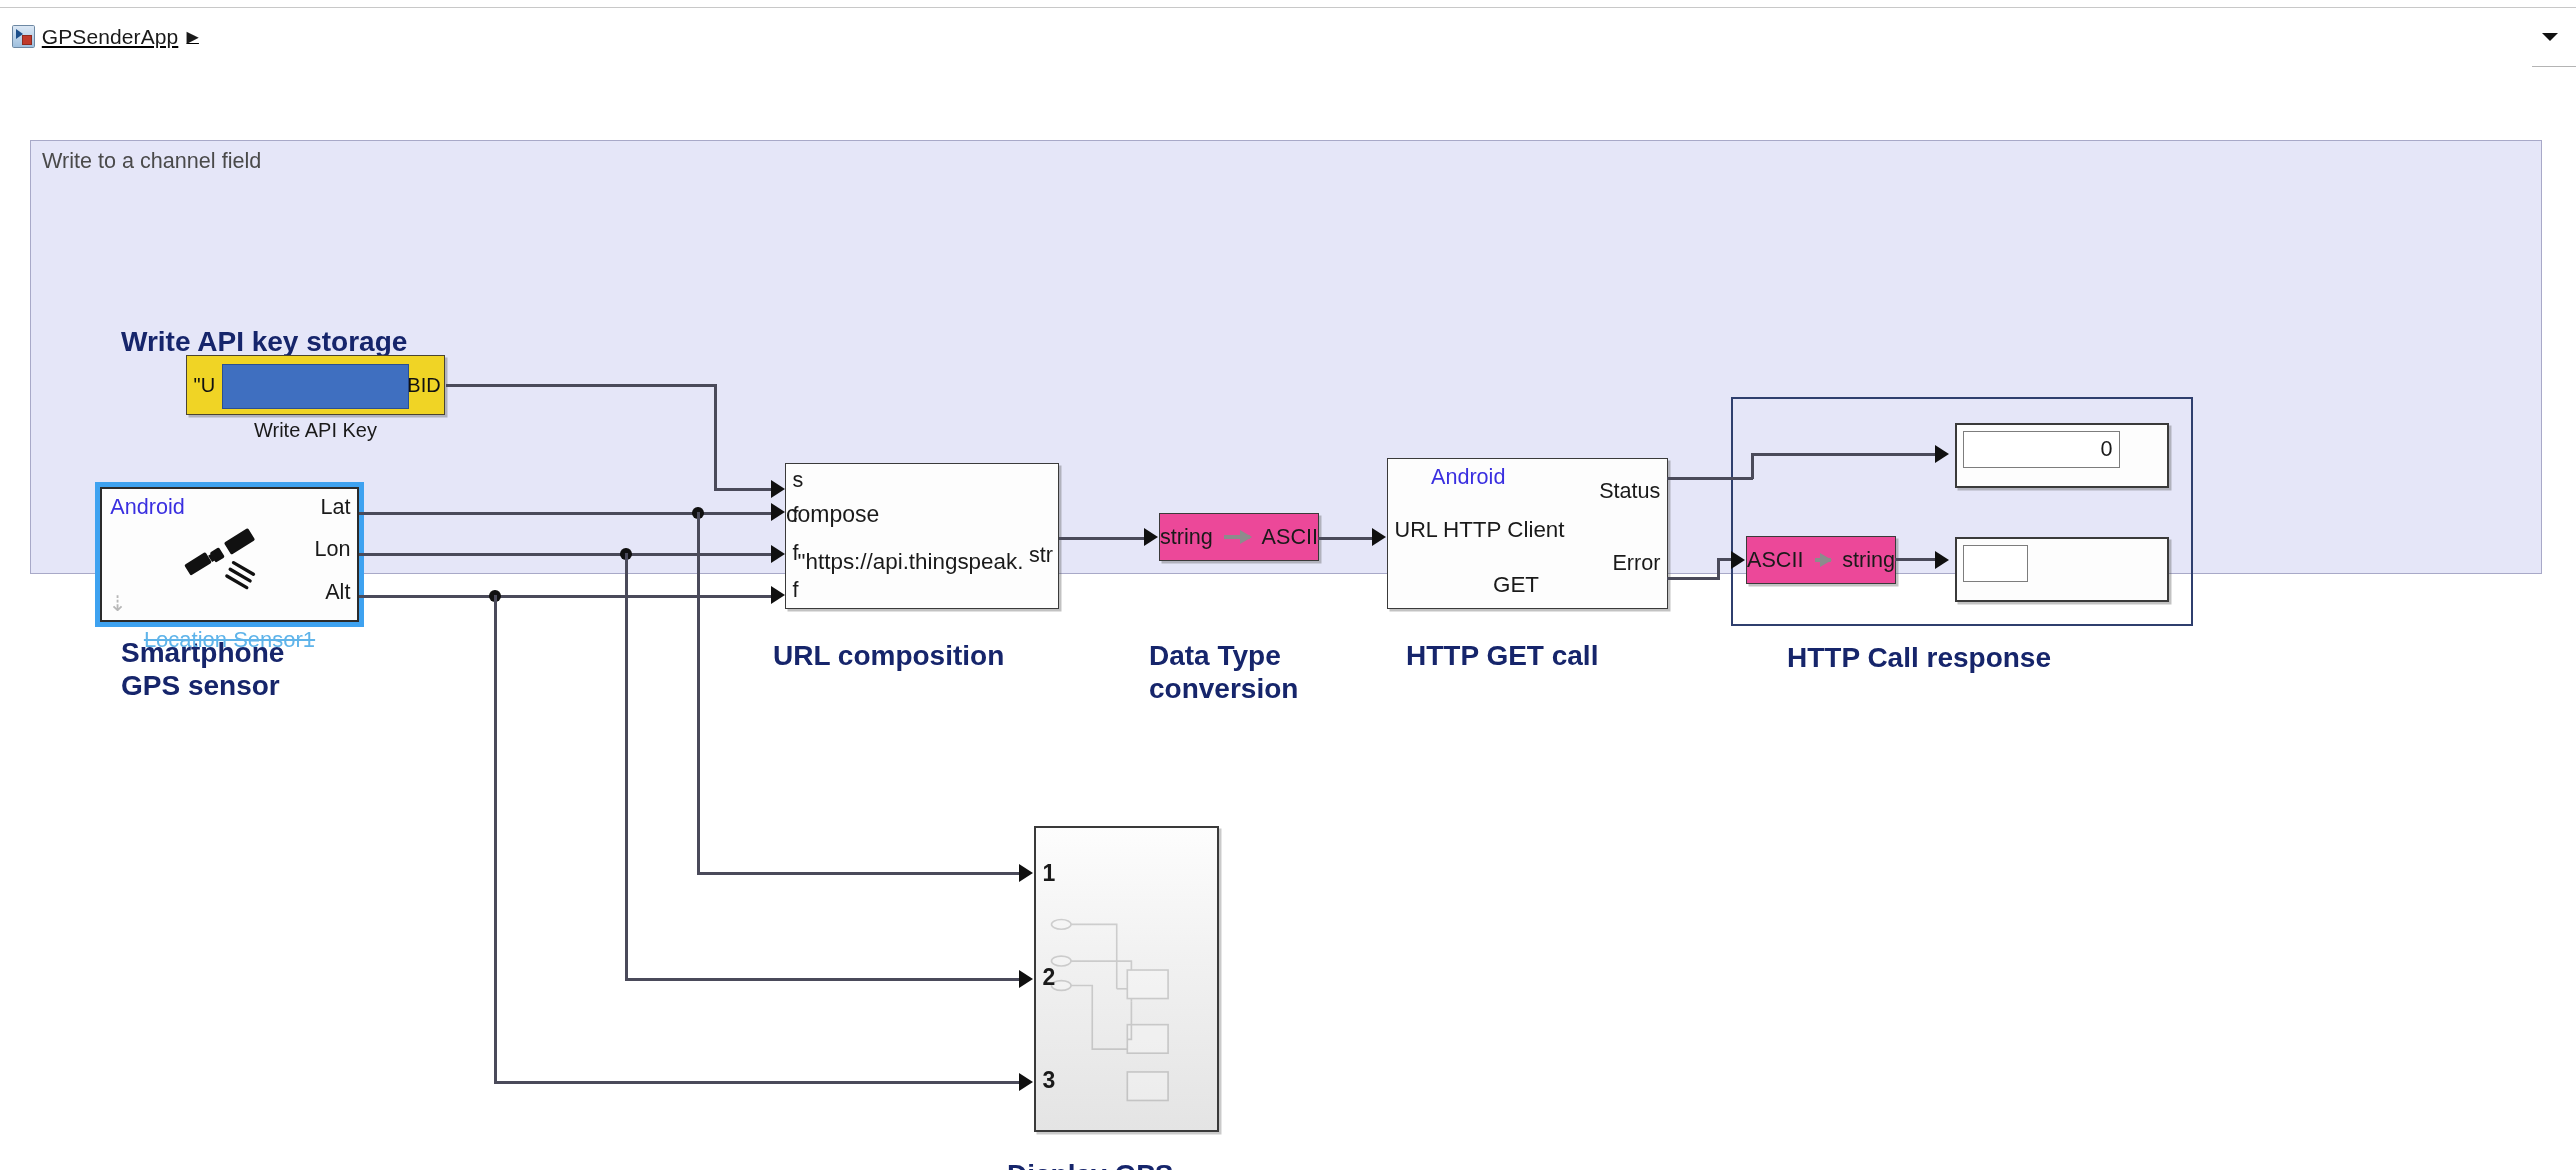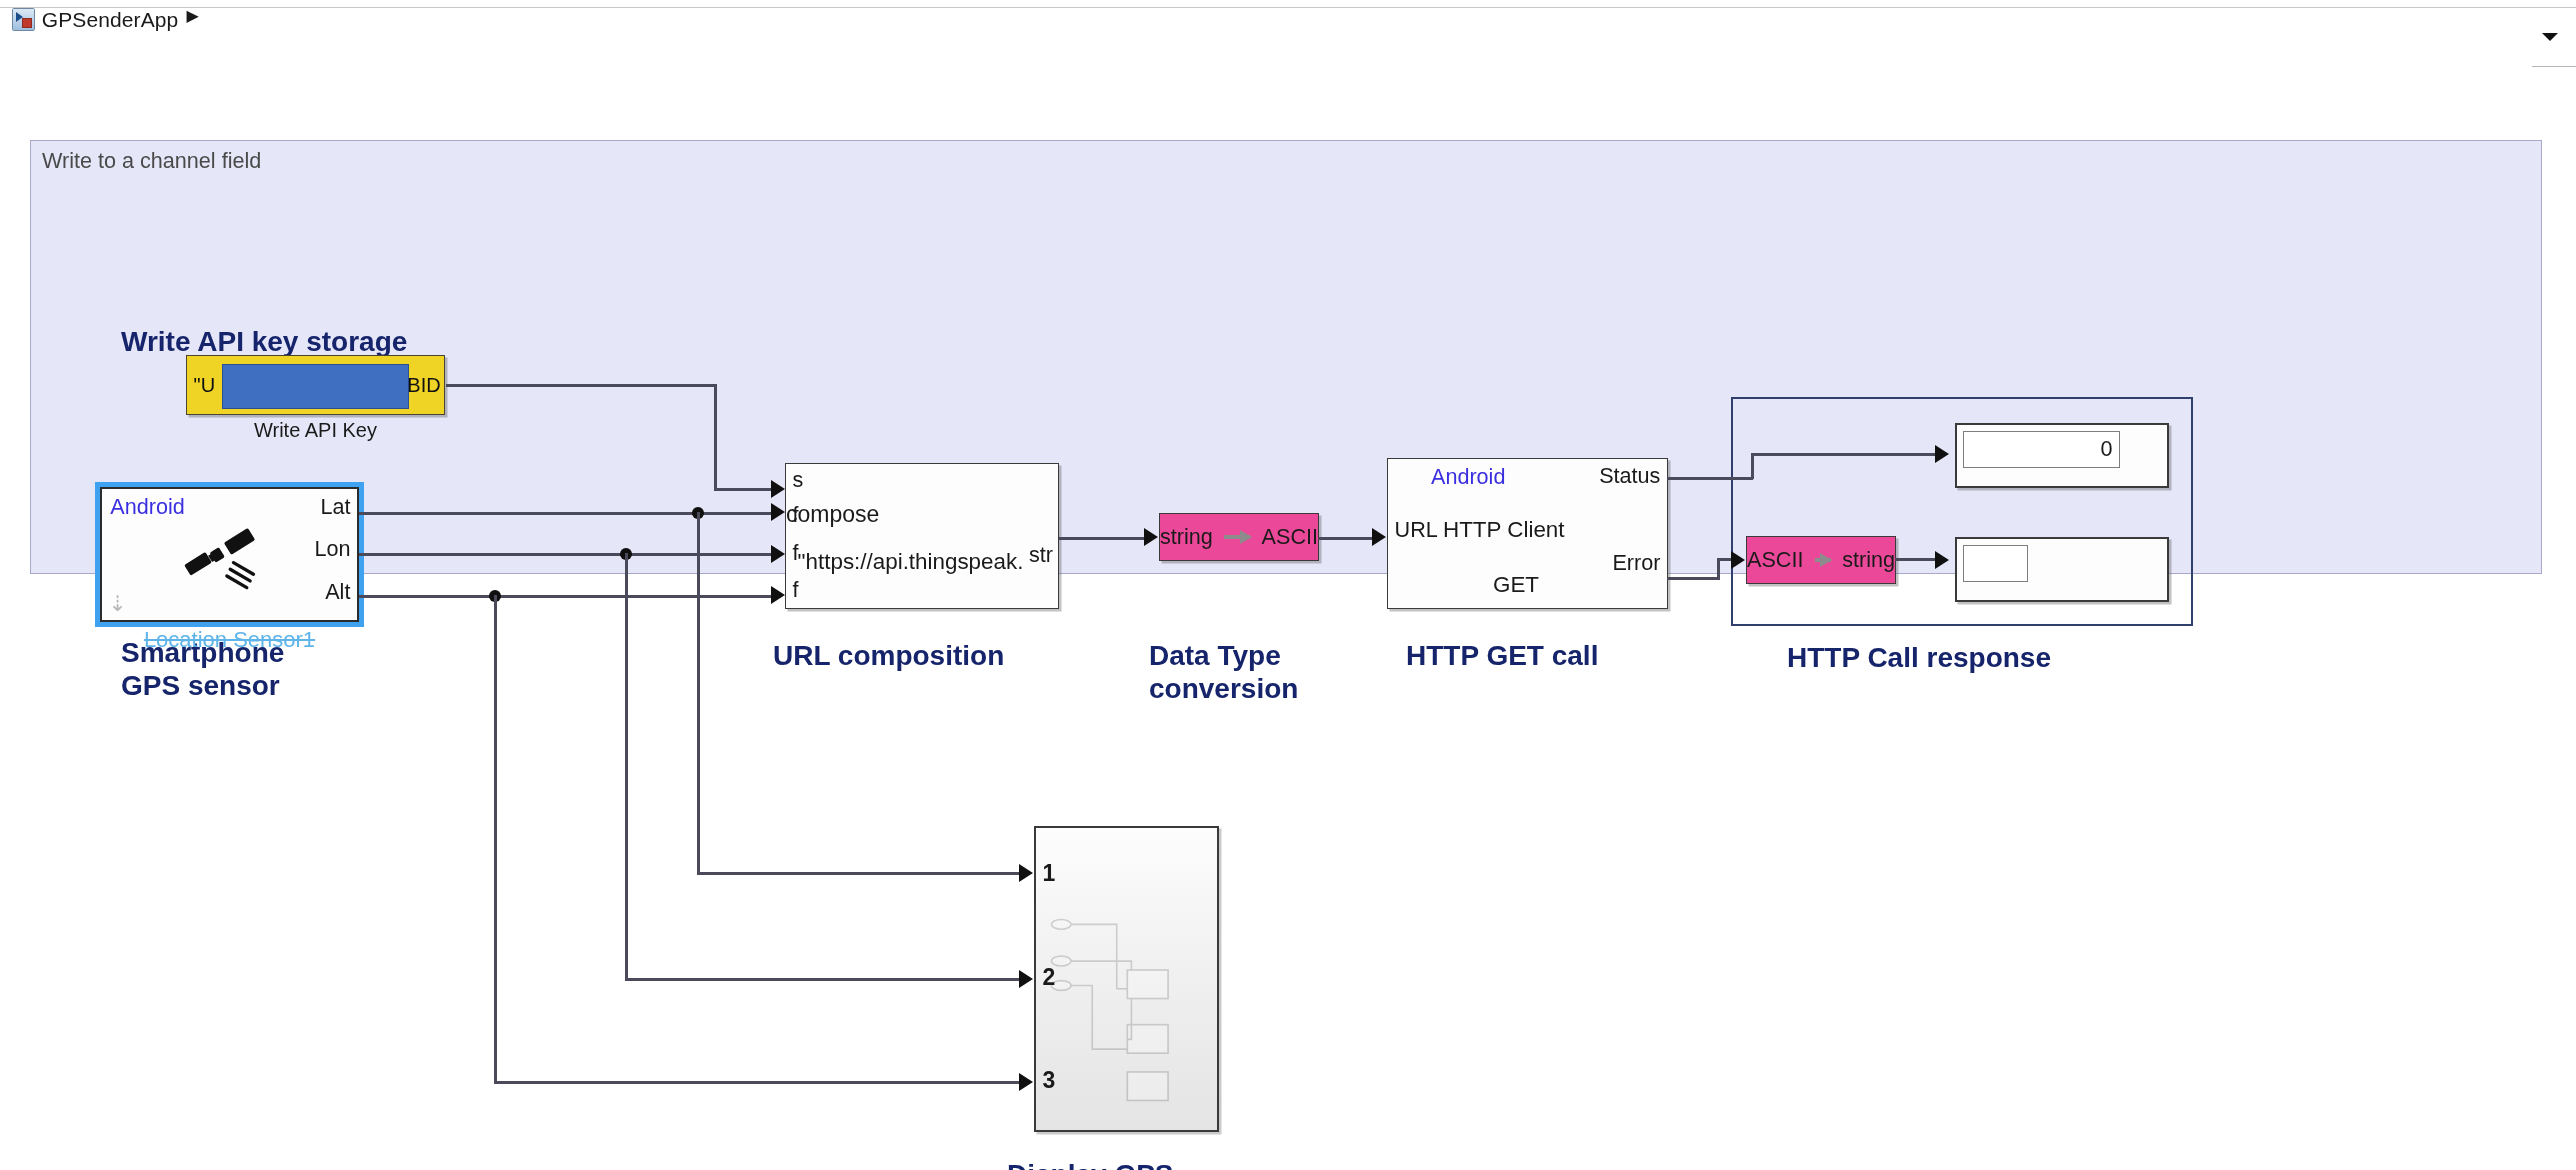--- a/index.html
+++ b/index.html
@@ -7,21 +7,21 @@
     width:2576px;height:1170px;position:relative;overflow:hidden;
     font-family:"Liberation Sans", sans-serif;
     -webkit-font-smoothing:antialiased;
   }
 
   
   #breadcrumb-bar{
     position:absolute;left:0;top:6.6px;width:2576px;height:60px;
     background:#ffffff;
     border-top:1.7px solid #c8c8c8;border-bottom:1.7px solid #b4b4b4;
-    display:flex;align-items:flex-start;box-sizing:border-box;
+    display:flex;align-items:center;box-sizing:border-box;text-decoration:underline;
   }
   #bc-icon{
     width:21.6px;height:21.6px;margin-left:11.6px;flex:none;position:relative;
     background:linear-gradient(#dce8f5,#9fc0de);
     border:0.8px solid #6d88a3;border-radius:1.7px;
   }
   #bc-icon:before{
     content:"";position:absolute;left:3.3px;top:3.3px;
     border-left:7.5px solid #1c4e8a;border-top:5px solid transparent;border-bottom:5px solid transparent;
   }
@@ -246,21 +246,21 @@
     <span>string</span>
     <i class="arrow-glyph"></i>
     <span>ASCII</span>
   </div>
 
   <div id="blk-httpclient" class="sblock">
     <span class="android-tag" style="left:43px;">Android</span>
     <span class="port-in-label" style="top:58px;">URL</span>
     <span id="httpclient-title">HTTP Client</span>
     <span id="httpclient-method">GET</span>
-    <span class="port-out-label" style="top:4px;">Status</span>
+    <span class="port-out-label" style="top:19px;">Status</span>
     <span class="port-out-label" style="top:91px;">Error</span>
   </div>
 
   <div id="grp-response"></div>
 
   <div id="blk-ascii2str" class="sblock convblock">
     <span>ASCII</span>
     <i class="arrow-glyph"></i>
     <span>string</span>
   </div>

